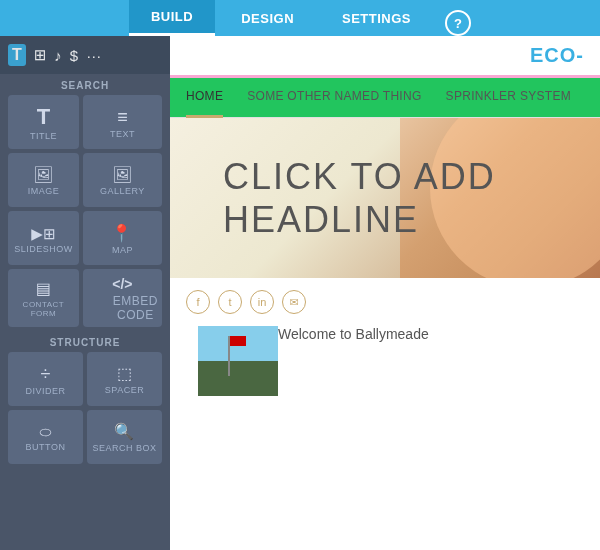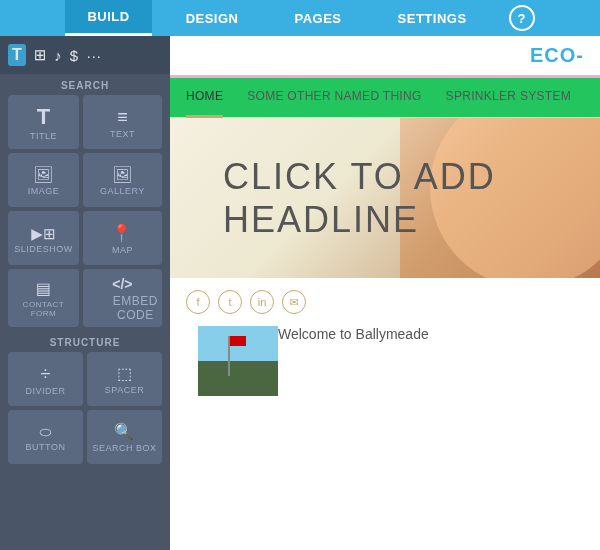--- a/index.html
+++ b/index.html
@@ -3,23 +3,23 @@
   <meta charset="utf-8">
   <style>
     * { box-sizing: border-box; margin: 0; padding: 0; }
     body { width: 600px; height: 550px; overflow: hidden; font-family: Arial, sans-serif; background: #f0f0f0; }
 
     
     .top-nav {
       height: 36px;
       background: #3ab0e2;
       display: flex;
-      align-items: center;
+      align-items: flex-end;
       justify-content: center;
-      gap: 12px;
+      gap: 4px;
     }
     .top-nav-item {
       color: #fff;
       font-size: 13px;
       font-weight: bold;
       padding: 0 22px;
       height: 36px;
       display: flex;
       align-items: center;
       cursor: pointer;
@@ -265,21 +265,20 @@
       color: #555;
       margin-bottom: 4px;
     }
   </style>
 </head>
 <body>
 
 <div class="top-nav">
   <div class="top-nav-item active">BUILD</div>
   <div class="top-nav-item">DESIGN</div>
-  <div class="top-nav-item">PAGES</div>
   <div class="top-nav-item">SETTINGS</div>
   <div class="top-nav-help">?</div>
 </div>
 
 <div class="main-layout">
 
   <div class="sidebar">
     <div class="sidebar-toolbar">
       <span class="sidebar-tool-icon active" style="font-weight:bold;font-size:16px;">T</span>
       <span class="sidebar-tool-icon">⊞</span>

